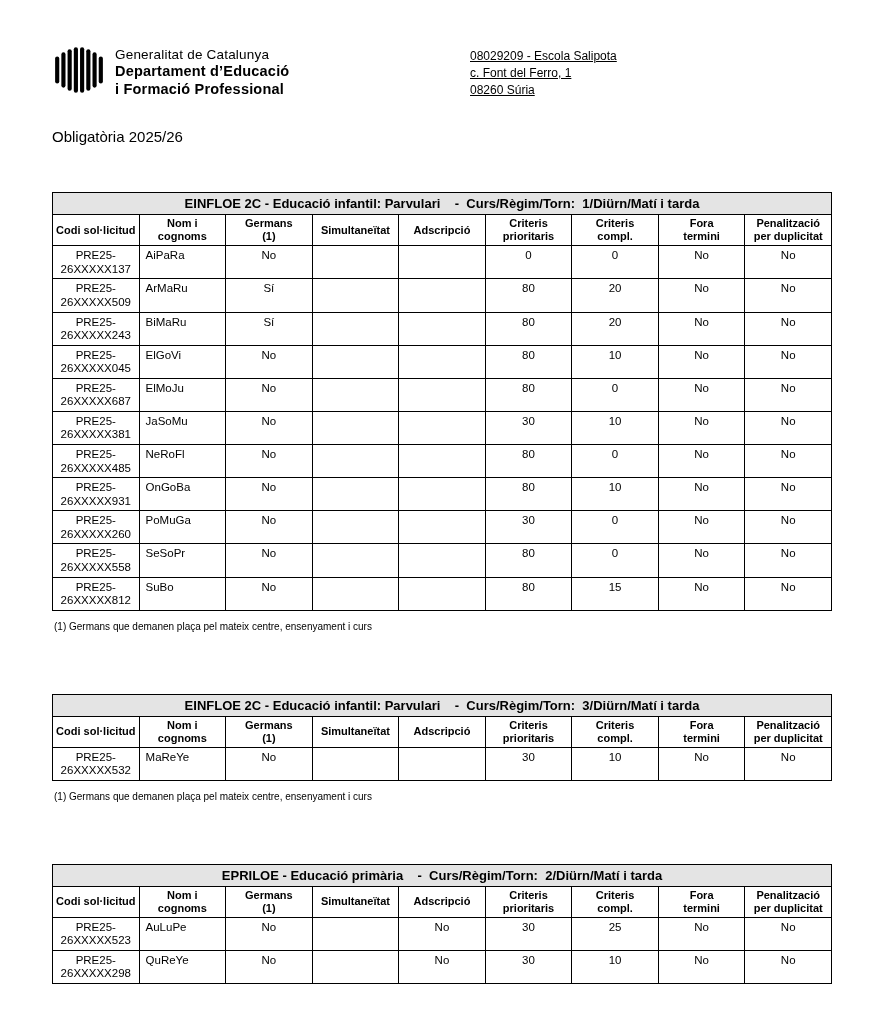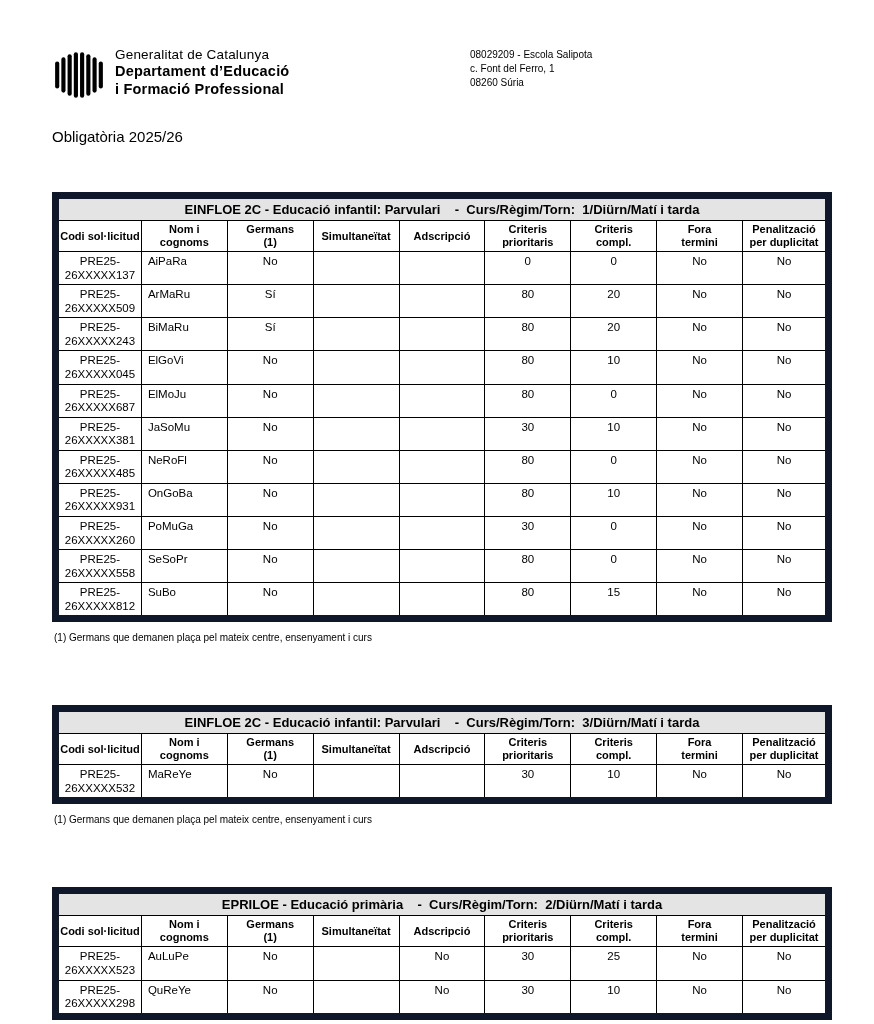--- a/index.html
+++ b/index.html
@@ -8,44 +8,44 @@
     height: 1024px;
     background: #ffffff;
     color: #000000;
     font-family: "Liberation Sans", sans-serif;
     overflow: hidden;
   }
   .page { padding: 46px 42px 0 52px; }
 
   
   .top { display: flex; justify-content: flex-start; }
-  .brand { display: flex; gap: 9px; align-items: flex-end; flex: 1; }
+  .brand { display: flex; gap: 9px; align-items: flex-start; flex: 1; }
   .logo { display: inline-block; width: 54px; height: 48px; }
   .brand-text { padding-top: 1px; line-height: 1.22; }
   .brand-text .l1 { font-size: 13.5px; letter-spacing: .2px; }
   .brand-text .l2 { font-size: 14.5px; font-weight: bold; letter-spacing: .2px; }
-  .school { width: 362px; font-size: 10px; line-height: 1.42; padding-top: 2px; }
+  .school { width: 362px; font-size: 12px; line-height: 1.42; padding-top: 2px; text-decoration: underline; }
 
   
   .title-block {
     margin-top: 26px;
     font-size: 15px;
     font-weight: normal;
     line-height: 1.55;
     width: 772px;
   }
 
   
   #tables { margin-top: 44px; }
   .tbl-block { margin-bottom: 62px; }
   table {
     border-collapse: collapse;
     width: 780px;
     table-layout: fixed;
-    border: 7px solid #0f172a;
+    border: 1px solid #0f172a;
   }
   th, td { border: 1px solid #000; }
   .tbl-title {
     background: #e4e4e4;
     font-weight: bold;
     font-size: 13px;
     text-align: center;
     padding: 3px 2px;
     white-space: pre-wrap;
   }

